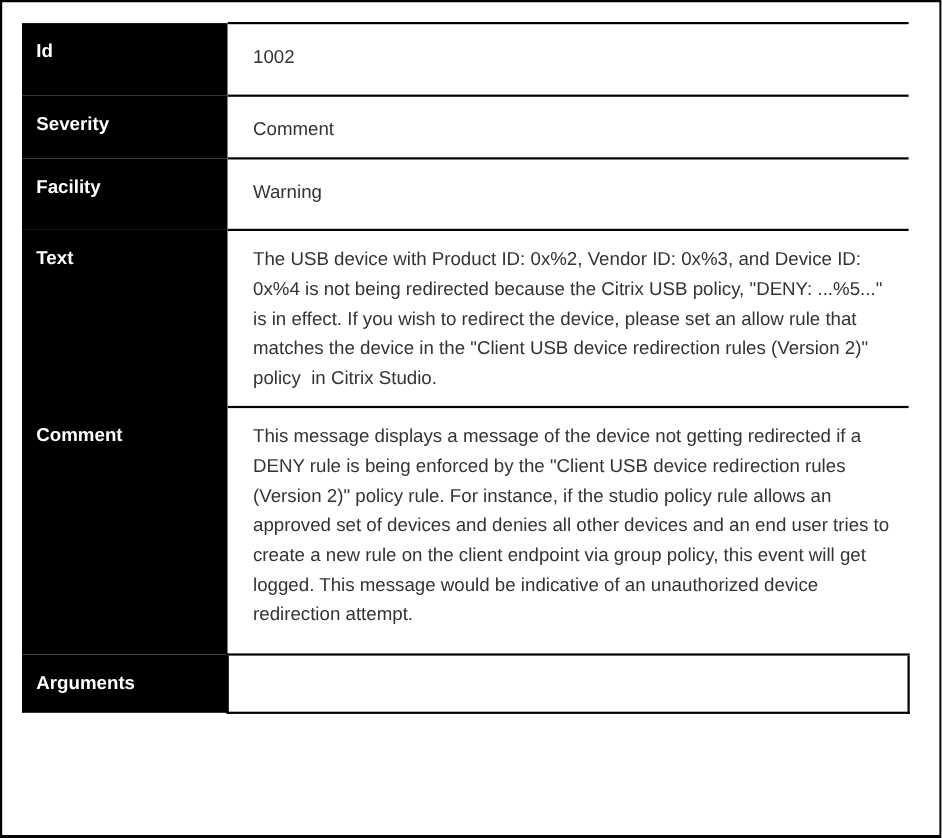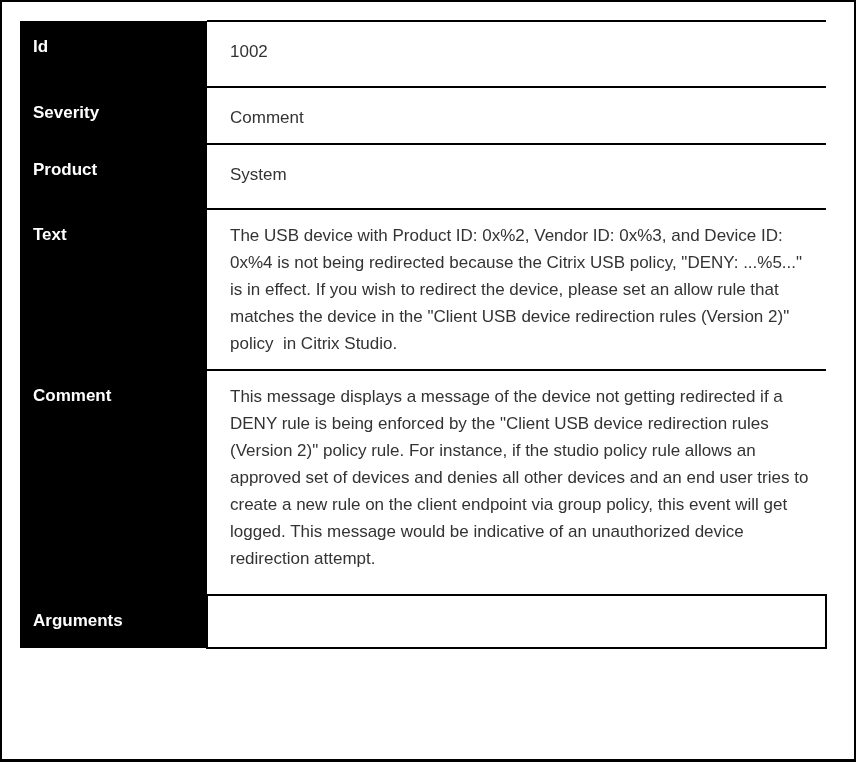--- a/index.html
+++ b/index.html
@@ -69,22 +69,22 @@
     <tbody>
       <tr class="r-id">
         <th>Id</th>
         <td>1002</td>
       </tr>
       <tr class="r-sev">
         <th>Severity</th>
         <td>Comment</td>
       </tr>
       <tr class="r-fac">
-        <th>Product</th>
-        <td>System</td>
+        <th>Facility</th>
+        <td>Warning</td>
       </tr>
       <tr class="r-text multi">
         <th>Text</th>
         <td>The USB device with Product ID: 0x%2, Vendor ID: 0x%3, and Device ID: 0x%4 is not being redirected because the Citrix USB policy, "DENY: ...%5..." is in effect. If you wish to redirect the device, please set an allow rule that matches the device in the "Client USB device redirection rules (Version 2)" policy  in Citrix Studio.</td>
       </tr>
       <tr class="r-com multi">
         <th>Comment</th>
         <td>This message displays a message of the device not getting redirected if a DENY rule is being enforced by the "Client USB device redirection rules (Version 2)" policy rule. For instance, if the studio policy rule allows an approved set of devices and denies all other devices and an end user tries to create a new rule on the client endpoint via group policy, this event will get logged. This message would be indicative of an unauthorized device redirection attempt.</td>
       </tr>
       <tr class="r-args">

